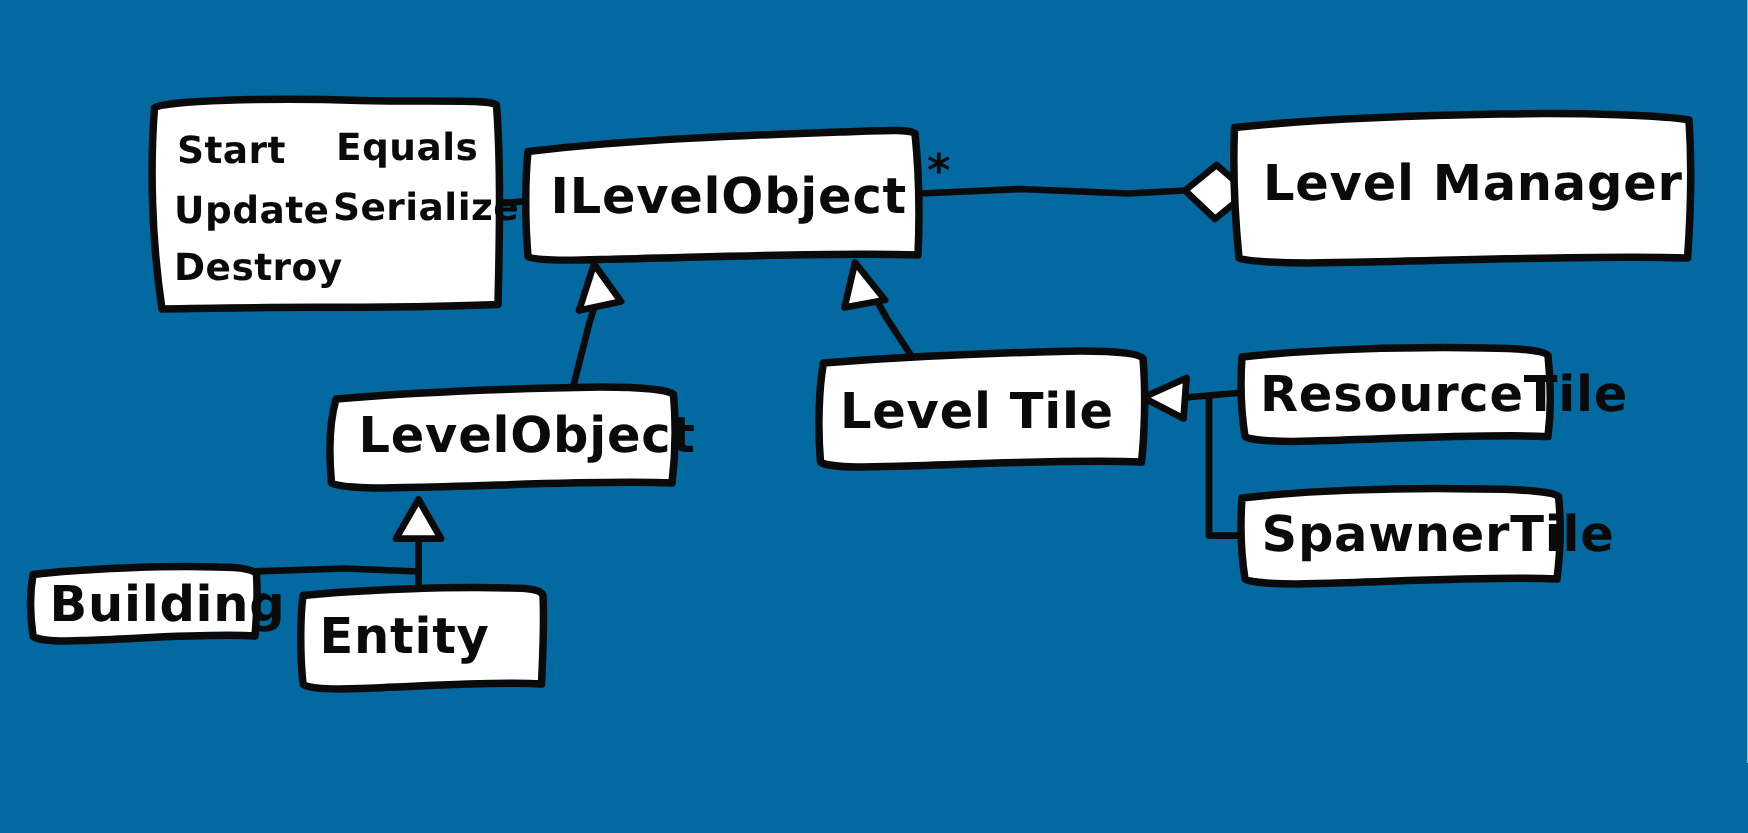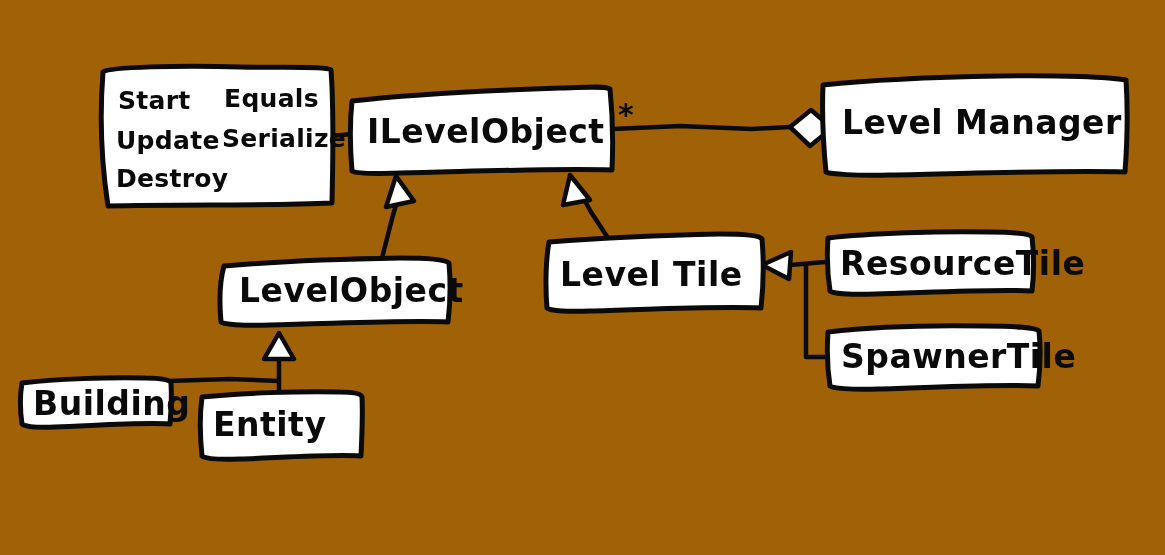--- a/index.html
+++ b/index.html
@@ -4,21 +4,21 @@
 <style>
   html, body {
     margin: 0;
     padding: 0;
     background: #ffffff;
   }
   #canvas {
     position: relative;
     width: 1165px;
     height: 555px;
-    background: #a16207;
+    background: #0369a1;
     overflow: hidden;
     font-family: "DejaVu Sans", sans-serif;
   }
   svg#diagram {
     position: absolute;
     top: 0;
     left: 0;
     width: 1165px;
     height: 555px;
   }

